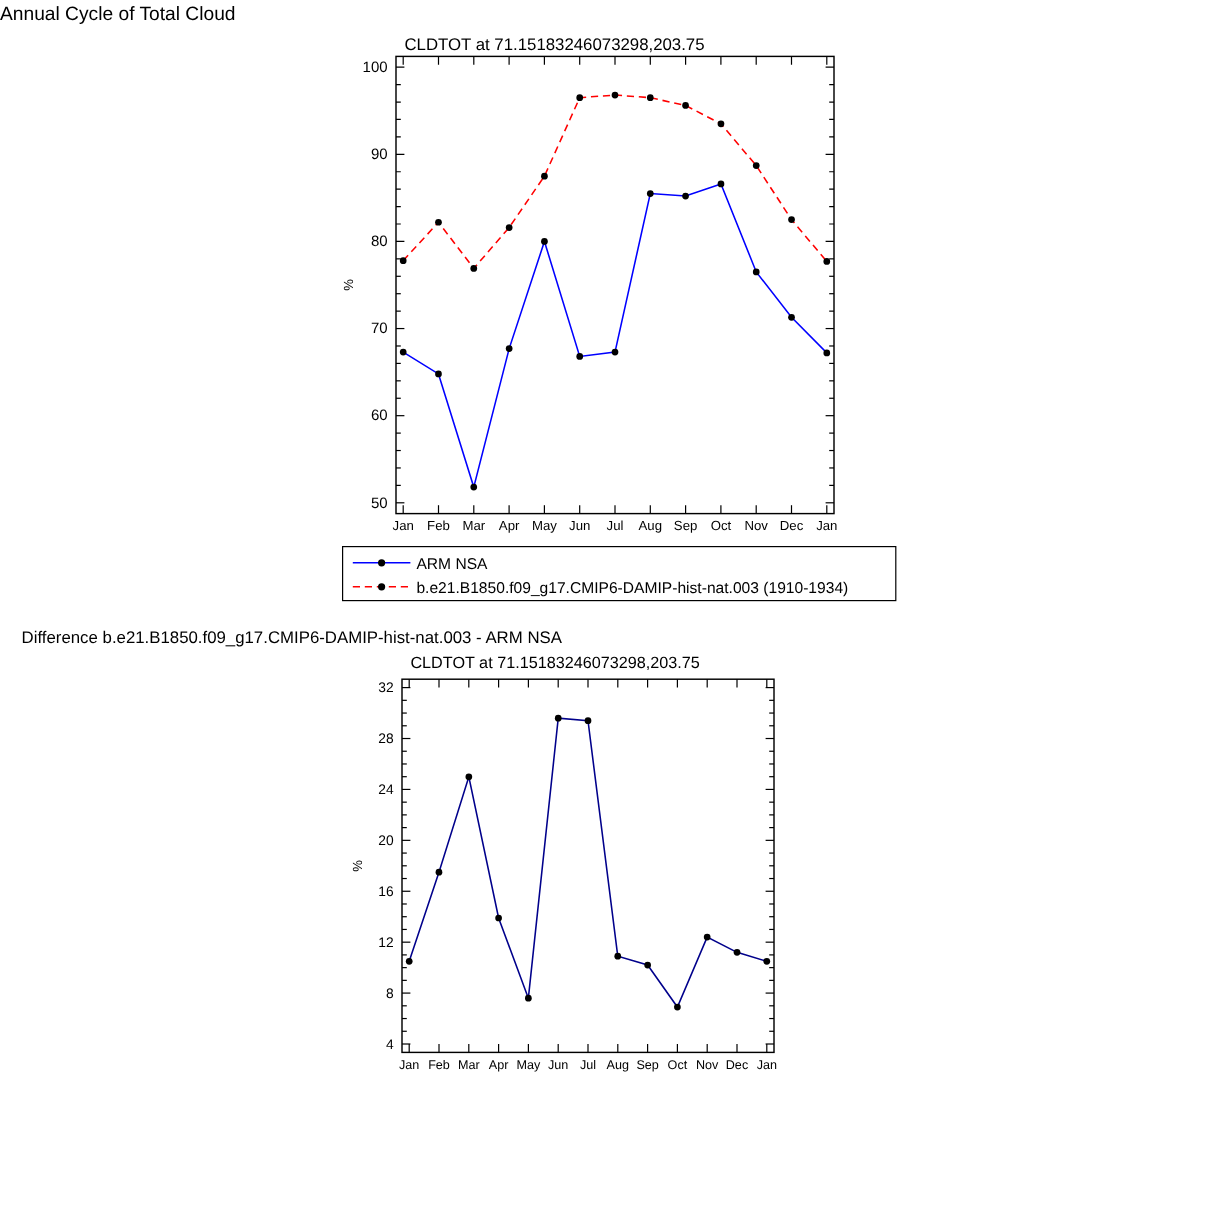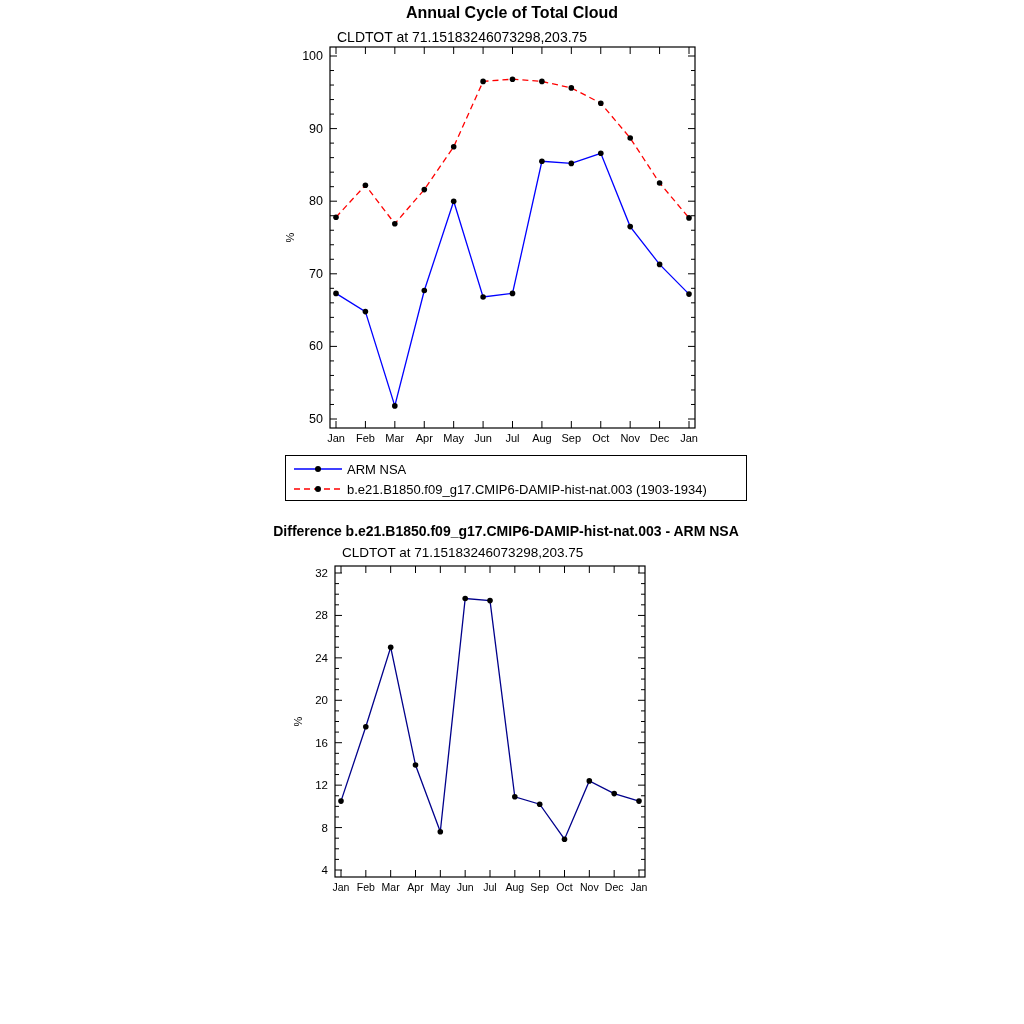--- a/index.html
+++ b/index.html
@@ -1,18 +1,18 @@
 <!DOCTYPE html>
 <html><head>
 <meta charset="utf-8">
 <style>
   html,body{margin:0;padding:0;background:#ffffff;}
   body{font-family:"Liberation Sans","DejaVu Sans",sans-serif;color:#000;}
   #canvas{position:relative;width:1024px;height:1024px;background:#fff;overflow:hidden;}
-  .chart-title{position:absolute;text-align:center;font-weight:bold;}
+  .chart-title{position:absolute;text-align:left;font-weight:normal;}
   #title-0{left:0;top:4px;width:1024px;font-size:16px;}
   #subtitle-0{position:absolute;left:337px;top:29px;font-size:14px;}
   #title-1{left:18px;top:523px;width:976px;font-size:14px;}
   #subtitle-1{position:absolute;left:342px;top:545px;font-size:13.5px;}
   #chart-svg-0{position:absolute;left:280px;top:40px;}
   #chart-svg-1{position:absolute;left:290px;top:560px;}
   svg text{font-family:"Liberation Sans","DejaVu Sans",sans-serif;fill:#000;}
   #legend{position:absolute;left:285px;top:455px;width:462px;height:46px;border:1px solid #000;background:#fff;box-sizing:border-box;padding-top:3px;}
   .legend-row{display:flex;align-items:center;height:20px;padding-left:6px;gap:3px;}
   .legend-label{font-size:13px;white-space:nowrap;}
@@ -169,21 +169,21 @@
           <line x1="2" y1="7" x2="50" y2="7" stroke="#0000ff" stroke-width="1.3"></line>
           <circle cx="26" cy="7" r="3" fill="#000000"></circle>
         </svg>
       <span class="legend-label">ARM NSA</span>
     </div>
     <div class="legend-row">
       <svg class="legend-sample" width="52" height="14" viewBox="0 0 52 14">
           <line x1="2" y1="7" x2="50" y2="7" stroke="#ff0000" stroke-width="1.3" stroke-dasharray="6,4"></line>
           <circle cx="26" cy="7" r="3" fill="#000000"></circle>
         </svg>
-      <span class="legend-label">b.e21.B1850.f09_g17.CMIP6-DAMIP-hist-nat.003 (1903-1934)</span>
+      <span class="legend-label">b.e21.B1850.f09_g17.CMIP6-DAMIP-hist-nat.003 (1910-1934)</span>
     </div>
   </div>
 
   <div id="title-1" class="chart-title">Difference b.e21.B1850.f09_g17.CMIP6-DAMIP-hist-nat.003 - ARM NSA</div>
   <div id="subtitle-1">CLDTOT at 71.15183246073298,203.75</div>
 
   <svg id="chart-svg-1" width="420" height="340" viewBox="0 0 420 340">
       <rect x="45" y="6" width="310" height="311" fill="none" stroke="#000" stroke-width="1.2"></rect>
       <g>
         <line x1="45" y1="310" x2="52" y2="310" stroke="#000" stroke-width="1"></line>

